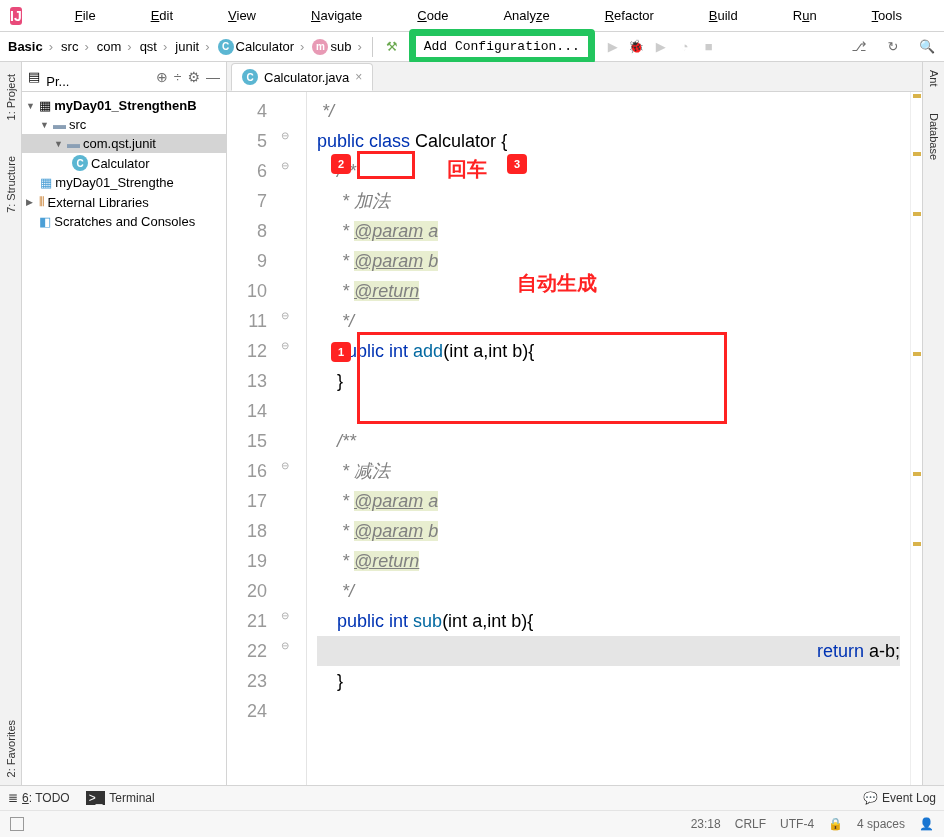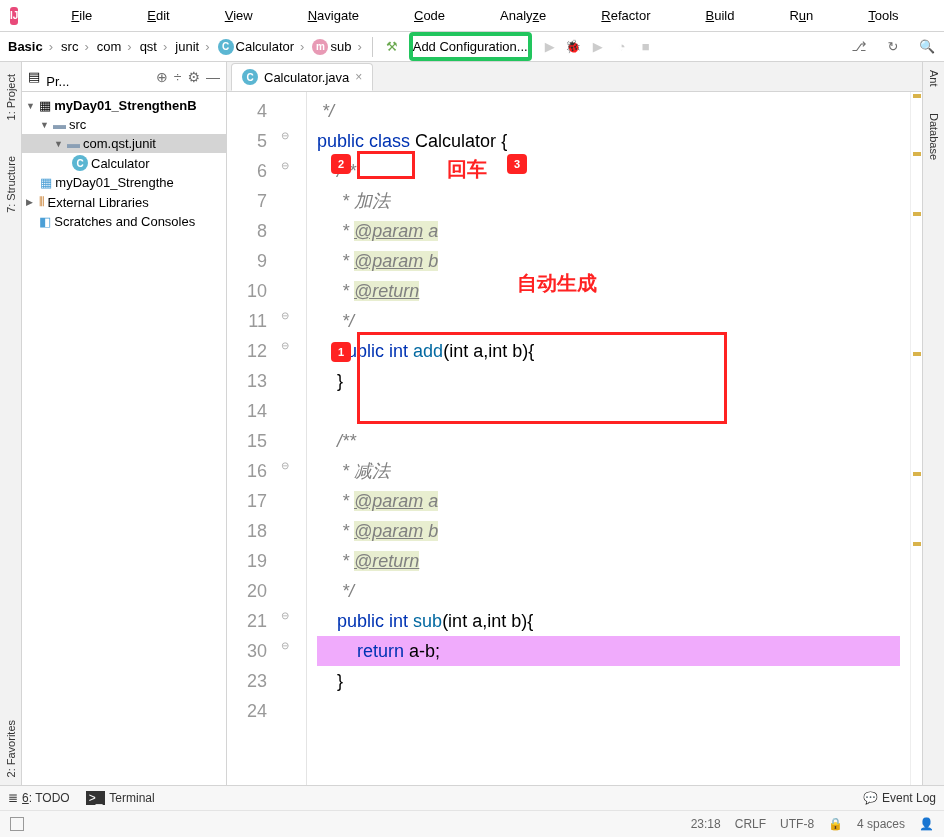--- a/index.html
+++ b/index.html
@@ -1,33 +1,33 @@
 <!DOCTYPE html>
 <html><head>
 <meta charset="utf-8">
 <style>
 * { margin:0; padding:0; box-sizing:border-box; font-family:"Segoe UI",Arial,sans-serif; }
 body { width:944px; height:837px; background:#fff; overflow:hidden; font-size:13px; color:#000; position:relative;}
 .titlebar { height:32px; display:flex; align-items:center; border-bottom:1px solid #d4d4d4; padding:0 4px; }
-.app-icon { width:18px; height:18px; background:#e84a7a; border-radius:3px; margin:16px 6px; display:flex; align-items:center; justify-content:center; color:#fff; font-size:10px; font-weight:bold;}
+.app-icon { width:18px; height:18px; background:#e84a7a; border-radius:3px; margin:16px 6px; display:flex; align-items:center; justify-content:center; color:#fff; font-size:14px; font-weight:bold;}
 .menu-item { padding:4px 8px; cursor:default;margin-left:39px; }
 .menu-item u { text-decoration:underline; }
 .title-text { color:#0369a1; margin-left:6px; }
 .win-controls { margin-left:auto; display:flex; gap:20px; padding-right:14px; }
 .win-btn { width:14px; height:14px; display:flex; align-items:center; justify-content:center; font-size:13px; color:#333;}
 .nav-row { height:30px; display:flex; align-items:center; border-bottom:1px solid #d4d4d4; padding:0 4px; background:#fff; }
 .crumb { padding:2px 4px; display:flex; align-items:center; gap:2px;}
 .crumb::after { content:"›"; color:#999; margin-left:4px;}
 .crumb:last-of-type::after { content:"";}
 .circ { width:16px; height:16px; border-radius:50%; display:inline-flex; align-items:center; justify-content:center; font-size:10px; color:#fff; font-weight:bold;}
 .circ.c-c { background:#5bb6d2; }
 .circ.c-m { background:#e89ab5; }
 .sep-v { width:1px; height:20px; background:#ccc; margin:0 6px;}
 .tool-icon { width:20px; height:20px; display:flex; align-items:center; justify-content:center; color:#6e6e6e; margin:0 3px;}
-.config-btn { border:4px solid #22c55e; border-radius:4px; padding:3px 0; background:#fff; margin:0 4px;}
+.config-btn { border:7px solid #22c55e; border-radius:4px; padding:3px 8px; background:#fff; margin:0 4px;font-family:Liberation Mono, monospace;}
 .run-icons { display:flex; gap:4px; margin-left:4px;}
 .run-icons .ri { width:20px; color:#ccc; text-align:center;}
 .main { display:flex; height:calc(100% - 32px - 30px - 25px - 27px); position:relative; }
 .left-gutter { width:22px; background:#f2f2f2; border-right:1px solid #d4d4d4; display:flex; flex-direction:column; align-items:center; padding-top:4px;}
 .vert-tab { writing-mode:vertical-rl; transform:rotate(180deg); padding:8px 2px; font-size:11px; color:#333; cursor:default;}
 .project-panel { width:205px; border-right:1px solid #d4d4d4; display:flex; flex-direction:column; background:#fff;}
 .panel-header { height:30px; display:flex; align-items:center; padding:0 6px; border-bottom:1px solid #d4d4d4; gap:6px;}
 .panel-title { font-weight:normal; flex:1; overflow:hidden; text-overflow:ellipsis; white-space:nowrap;margin-top:9px;}
 .panel-btn { color:#6e6e6e; font-size:14px; cursor:default;}
 .tree { padding:4px 0; overflow:hidden;}
@@ -49,21 +49,21 @@
 .fold { position:absolute; left:4px; font-size:10px; color:#aaa;}
 .code { flex:1; padding:4px 10px; position:relative;}
 .code-line { height:30px; line-height:30px; white-space:pre;}
 .kw { color:#0033b3; }
 .type { color:#0033b3;text-align:right; }
 .cname { color:#000; }
 .comment { color:#808080; font-style:italic;}
 .tag { color:#808080; font-style:italic; text-decoration:underline; background:#e8eed0;}
 .method { color:#0369a1;}
 .param-hl { background:#e8eed0;}
-.current-line { background:#f0abfc;}
+.current-line { background:#e5e5e5;text-align:right;}
 .right-gutter { width:22px; background:#f2f2f2; border-left:1px solid #d4d4d4; display:flex; flex-direction:column; align-items:center;}
 .right-marks { width:12px; background:#fff; border-left:1px solid #eee; position:relative;}
 .mark { position:absolute; width:8px; height:4px; left:2px;}
 .red-box { position:absolute; border:3px solid #f22; pointer-events:none;}
 .red-badge { position:absolute; width:20px; height:20px; background:#f22; color:#fff; font-size:11px; font-weight:bold; border-radius:4px; display:flex; align-items:center; justify-content:center;}
 .anno-text { position:absolute; color:#f22; font-family:"Microsoft YaHei",sans-serif; font-size:20px; font-weight:bold;}
 .bottom-tabs { height:25px; display:flex; align-items:center; border-top:1px solid #d4d4d4; padding:0 8px; gap:16px; background:#f7f7f7;}
 .bot-tab { display:flex; align-items:center; gap:4px; font-size:12px; color:#333;}
 .status { height:27px; display:flex; align-items:center; justify-content:flex-end; padding:0 10px; gap:14px; font-size:12px; color:#666; background:#f7f7f7; border-top:1px solid #e4e4e4;}
 .status .sbox { width:14px; height:14px; border:1px solid #999;}
@@ -212,21 +212,21 @@
           <div>12</div>
           <div>13</div>
           <div>14</div>
           <div>15</div>
           <div>16</div>
           <div>17</div>
           <div>18</div>
           <div>19</div>
           <div>20</div>
           <div>21</div>
-          <div>30</div>
+          <div>22</div>
           <div>23</div>
           <div>24</div>
       </div>
       <div class="gutter2">
         <div class="fold" style="top:38px">⊖</div>
         <div class="fold" style="top:68px">⊖</div>
         <div class="fold" style="top:218px">⊖</div>
         <div class="fold" style="top:248px">⊖</div>
         <div class="fold" style="top:368px">⊖</div>
         <div class="fold" style="top:518px">⊖</div>
@@ -292,17 +292,17 @@
   <div class="event-log bot-tab">
       <span>💬</span>
       <span>Event Log</span>
     </div>
 </div>
 
 <div class="status">
   <div class="sbox" style="margin-right:auto"></div>
   <span>23:18</span>
   <span>CRLF</span>
-  <span>UTF-8</span>
+  <span>UTF-4</span>
   <span>🔒</span>
   <span>4 spaces</span>
   <span>👤</span>
 </div>
 
 </body></html>

